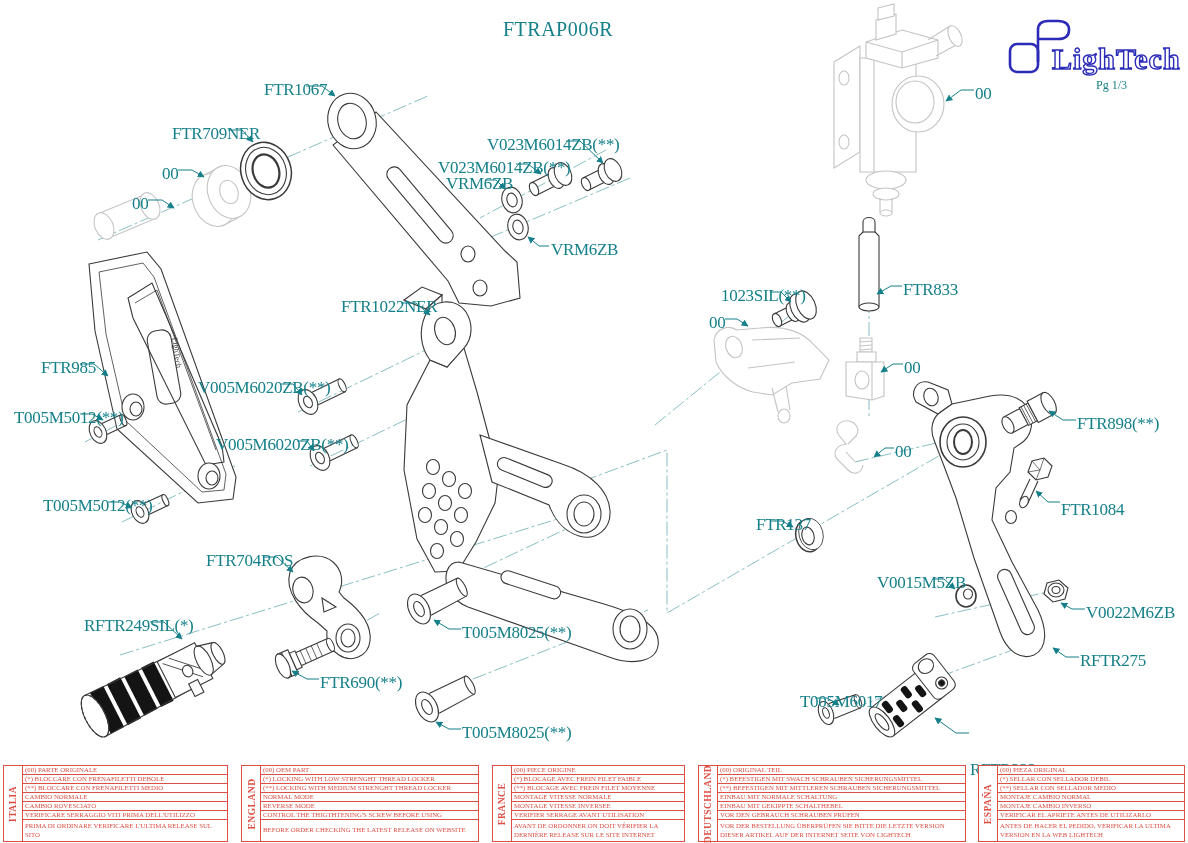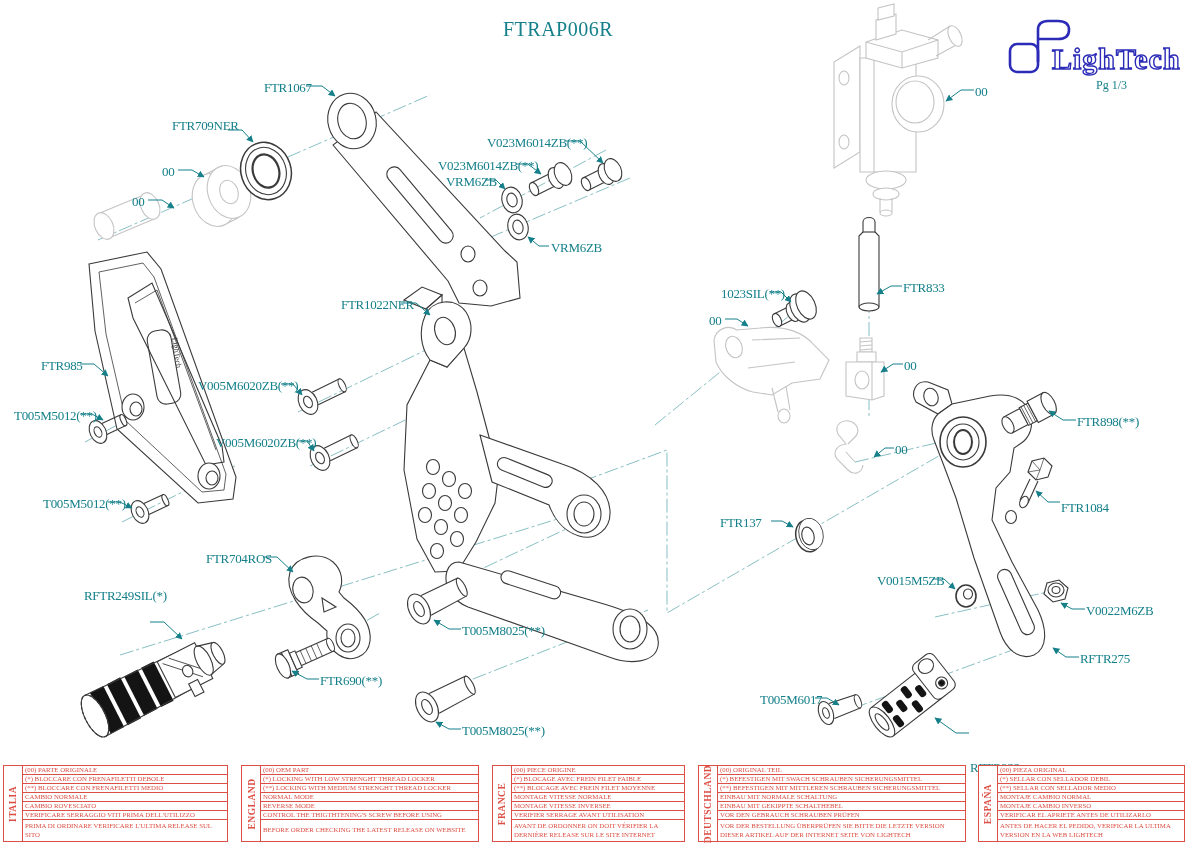--- a/index.html
+++ b/index.html
@@ -1,20 +1,20 @@
 <!DOCTYPE html>
 <html><head>
 <meta charset="utf-8">
 <style>
   html,body{margin:0;padding:0;background:#e8e8e8;}
   .page{position:relative;width:1188px;height:843px;background:#ffffff;overflow:hidden;
         font-family:Liberation Serif, serif;}
   .page-title{position:absolute;left:503px;top:18px;font-size:20px;letter-spacing:.5px;
         color:#15808a;font-weight:normal;}
-  .plabel{position:absolute;white-space:nowrap;font-size:13px;letter-spacing:-.3px;color:#15808a;}
+  .plabel{position:absolute;white-space:nowrap;font-size:17px;letter-spacing:-.3px;color:#15808a;}
   svg.drawing{position:absolute;left:0;top:0;}
   
   .logo{position:absolute;left:998px;top:14px;width:190px;height:80px;}
   .logo-glyph{position:absolute;left:8px;top:4px;}
   .logo-text{position:absolute;left:54px;top:28px;font-size:30px;font-weight:bold;
         color:#ffffff;-webkit-text-stroke:1.4px #2b2bb8;letter-spacing:1px;}
   .page-num{position:absolute;left:1096px;top:78px;font-size:12px;color:#15808a;text-align:center;}
   
   .ltable{position:absolute;top:765px;height:77px;border:1px solid #dc4f44;color:#dc4f44;
         display:flex;box-sizing:border-box;background:#fff;}
@@ -405,51 +405,51 @@
       <g stroke="#2b2bb8" stroke-width="2.6" fill="none">
         <rect x="4" y="26" width="28" height="28" rx="7"></rect>
         <path d="M32,44 L32,12 Q32,3 42,3 L52,3 Q63,3 63,12 Q63,21 52,21 L32,21"></path>
       </g>
     </svg>
     <span class="logo-text">LighTech</span>
   </div>
   <div class="page-num">Pg 1/3</div>
 
   <div class="plabel" style="left:264px;top:80px">FTR1067</div>
-  <div class="plabel" style="left:172px;top:118px">FTR709NER</div>
+  <div class="plabel" style="left:172px;top:124px">FTR709NER</div>
   <div class="plabel" style="left:162px;top:164px">00</div>
   <div class="plabel" style="left:132px;top:194px">00</div>
   <div class="plabel" style="left:487px;top:135px">V023M6014ZB(**)</div>
   <div class="plabel" style="left:438px;top:158px">V023M6014ZB(**)</div>
   <div class="plabel" style="left:446px;top:174px">VRM6ZB</div>
   <div class="plabel" style="left:551px;top:240px">VRM6ZB</div>
   <div class="plabel" style="left:341px;top:297px">FTR1022NER</div>
   <div class="plabel" style="left:41px;top:358px">FTR985</div>
   <div class="plabel" style="left:14px;top:408px">T005M5012(**)</div>
   <div class="plabel" style="left:198px;top:378px">V005M6020ZB(**)</div>
   <div class="plabel" style="left:216px;top:435px">V005M6020ZB(**)</div>
   <div class="plabel" style="left:43px;top:496px">T005M5012(**)</div>
   <div class="plabel" style="left:206px;top:551px">FTR704ROS</div>
-  <div class="plabel" style="left:84px;top:588px">RFTR249SIL(*)</div>
+  <div class="plabel" style="left:84px;top:616px">RFTR249SIL(*)</div>
   <div class="plabel" style="left:320px;top:673px">FTR690(**)</div>
   <div class="plabel" style="left:462px;top:623px">T005M8025(**)</div>
   <div class="plabel" style="left:462px;top:723px">T005M8025(**)</div>
   <div class="plabel" style="left:721px;top:286px">1023SIL(**)</div>
   <div class="plabel" style="left:709px;top:313px">00</div>
   <div class="plabel" style="left:903px;top:280px">FTR833</div>
   <div class="plabel" style="left:904px;top:358px">00</div>
   <div class="plabel" style="left:895px;top:442px">00</div>
   <div class="plabel" style="left:975px;top:84px">00</div>
   <div class="plabel" style="left:1077px;top:414px">FTR898(**)</div>
   <div class="plabel" style="left:1061px;top:500px">FTR1084</div>
-  <div class="plabel" style="left:720px;top:515px">FTR137</div>
+  <div class="plabel" style="left:756px;top:515px">FTR137</div>
   <div class="plabel" style="left:877px;top:573px">V0015M5ZB</div>
   <div class="plabel" style="left:1086px;top:603px">V0022M6ZB</div>
   <div class="plabel" style="left:1080px;top:651px">RFTR275</div>
-  <div class="plabel" style="left:760px;top:692px">T005M6017</div>
+  <div class="plabel" style="left:800px;top:692px">T005M6017</div>
   <div class="plabel" style="left:970px;top:760px">RFTR322</div>
 
   <div class="ltable" style="left:3px;width:225px">
     <div class="lang">
         <span>ITALIA</span>
       </div>
     <div class="rows">
       <div class="trow">(00) PARTE ORIGINALE</div>
       <div class="trow">(*)   BLOCCARE CON FRENAFILETTI DEBOLE</div>
       <div class="trow">(**)  BLOCCARE CON FRENAFILETTI MEDIO</div>

